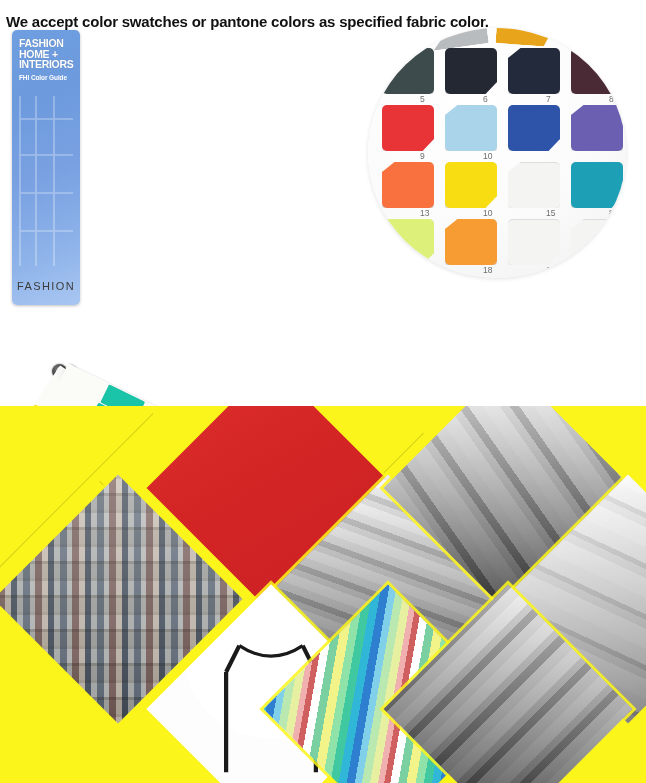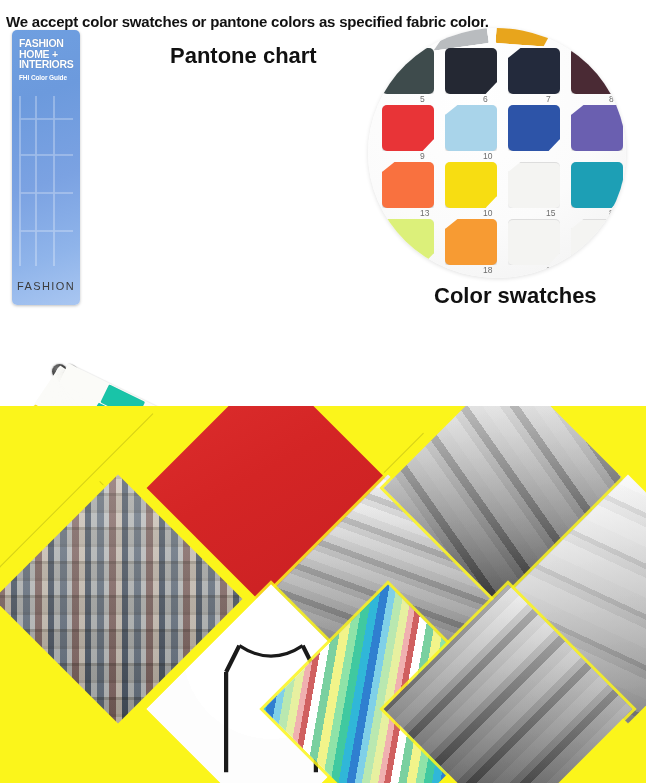--- a/index.html
+++ b/index.html
@@ -196,22 +196,20 @@
     filter: grayscale(1) contrast(1.05);
   }
 </style>
 </head>
 <body>
 
 <div id="top-section">
 
   <div id="headline">We accept color swatches or pantone colors as specified fabric color.</div>
 
-  <div id="pantone-chart-label">Pantone chart</div>
-  <div id="color-swatches-label">Color swatches</div>
 
   <div id="fandeck">
     <div id="fan-pages">
         <div class="fan-page" style="transform: rotate(-64deg); z-index: 13;">
           <div class="chip" style="background: rgb(25, 196, 168); top: 46px; height: 40px;"></div>
         </div>
         <div class="fan-page" style="transform: rotate(-55.8333deg); z-index: 12;">
           <div class="chip" style="background: rgb(22, 191, 176); top: 46px; height: 40px;"></div>
         </div>
         <div class="fan-page" style="transform: rotate(-47.6667deg); z-index: 11;">

